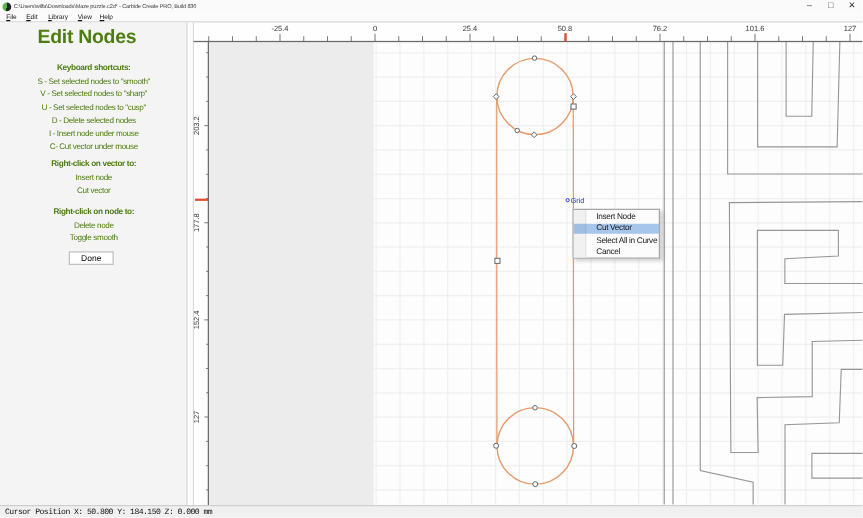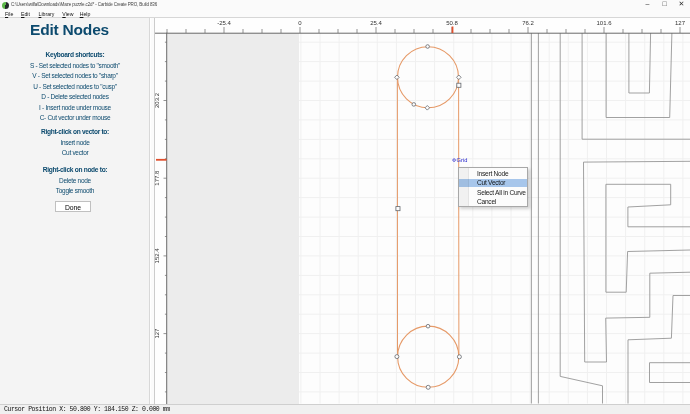--- a/index.html
+++ b/index.html
@@ -7,21 +7,21 @@
 .abs{position:absolute}
 #titlebar{left:0;top:0;width:690px;height:10px;background:#fafafa;}
 #ticon{left:2px;top:1.5px;width:7px;height:7px;border-radius:50%;background:linear-gradient(100deg,#5cb849 48%,#23272b 48%);}
 #ttext{left:11px;top:2.2px;font-size:4.5px;color:#444;letter-spacing:-0.12px}
 #wbtns{right:0px;top:0px;font-size:7px;color:#333;letter-spacing:0;}
 #wbtns span{display:inline-block;width:17px;text-align:center}
 #menubar{left:0;top:10px;width:690px;height:8px;background:#fbfbfb;border-bottom:1px solid #d7d7d7;}
 #menubar span{position:absolute;top:1.2px;font-size:5.2px;color:#111}
 #menubar u{text-decoration:underline}
 #panel{left:0;top:18px;width:150px;height:386px;background:#f4f4f4;border-right:1px solid #d8d8d8}
-#panel .c{position:absolute;width:150px;text-align:center;color:#0c4a6e}
+#panel .c{position:absolute;width:150px;text-align:center;color:#4d7c0f}
 #sbar{left:151px;top:18px;width:3px;height:386px;background:#fbfbfb}
 #statusbar{left:0;top:404px;width:690px;height:10px;background:#f0f0f0;border-top:1px solid #cfcfcf;}
 #statusbar div{position:absolute;left:4px;top:1px;font-family:"Liberation Mono",monospace;font-size:6.5px;color:#111;letter-spacing:-0.45px}
 #ctxmenu{left:458px;top:167px;width:70px;height:40px;background:#fcfcfc;border:1px solid #a8a8a8;
  box-shadow:2px 2px 3px rgba(0,0,0,0.18)}
 #ctxmenu .gut{position:absolute;left:0;top:0;bottom:0;width:10px;background:#f1f1f1;border-right:1px solid #e4e4e4}
 #ctxmenu .it{position:absolute;left:0;width:100%;height:9.7px;font-size:6.6px;color:#1a1a1a;
  padding-left:18px;line-height:9.7px;letter-spacing:-0.25px}
 #ctxmenu .hl2{left:0;top:11px;width:100%;height:7.8px;background:#a9c9ee;mix-blend-mode:multiply}
 .bodytxt{font-size:6.5px;letter-spacing:-0.3px}

